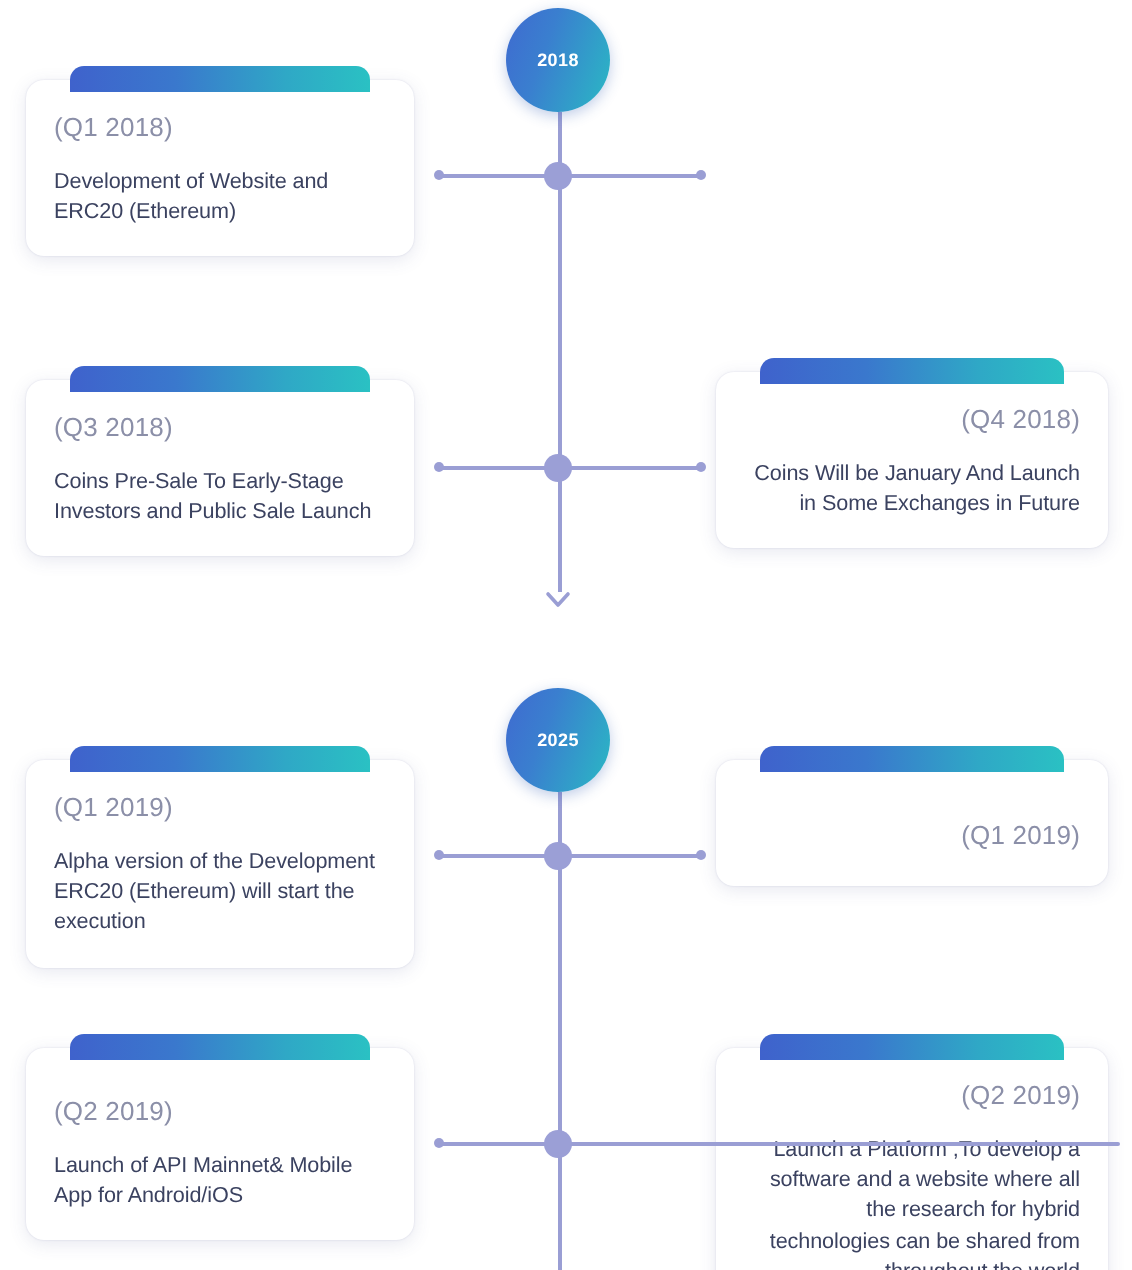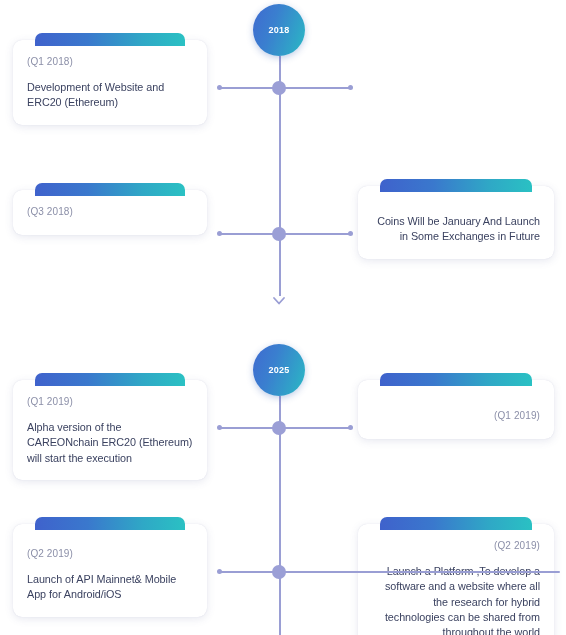--- a/index.html
+++ b/index.html
@@ -115,21 +115,21 @@
     top: -7px;
     left: 22px;
     right: 22px;
     height: 13px;
     border-radius: 7px 7px 0 0;
     background: linear-gradient(90deg, #3f62cc 0%, #3a78cd 35%, #2fa8c6 72%, #2ac1c3 100%);
     z-index: -1;
   }
 
   .card .quarter {
-    font-size: 10px;
+    font-size: 13px;
     color: #8b8fa8;
     letter-spacing: 0.1px;
     margin-bottom: 3px;
     line-height: 1.2;
   }
   .card .body {
     font-size: 10.8px;
     color: #3b4260;
     line-height: 1.42;
     letter-spacing: -0.05px;
@@ -191,31 +191,33 @@
 
   <div class="card left" style="top:40px;">
     <div class="bar"></div>
     <div class="quarter">(Q1 2018)</div>
     <div class="body">Development of Website and ERC20 (Ethereum)</div>
   </div>
 
   <div class="card left" style="top:190px;">
     <div class="bar"></div>
     <div class="quarter">(Q3 2018)</div>
+    <div class="body">Coins Pre-Sale To Early-Stage Investors and Public Sale Launch</div>
   </div>
 
   <div class="card right" style="top:186px;">
     <div class="bar"></div>
+    <div class="quarter">(Q4 2018)</div>
     <div class="body">Coins Will be January And Launch in Some Exchanges in Future</div>
   </div>
 
   <div class="card left" style="top:380px;">
     <div class="bar"></div>
     <div class="quarter">(Q1 2019)</div>
-    <div class="body">Alpha version of the CAREONchain ERC20 (Ethereum) will start the execution</div>
+    <div class="body">Alpha version of the Development ERC20 (Ethereum) will start the execution</div>
   </div>
 
   <div class="card right" style="top:380px;padding-top:30px;">
     <div class="bar"></div>
     <div class="quarter">(Q1 2019)</div>
   </div>
 
   <div class="card left" style="top:524px;padding-top:24px;">
     <div class="bar"></div>
     <div class="quarter">(Q2 2019)</div>

